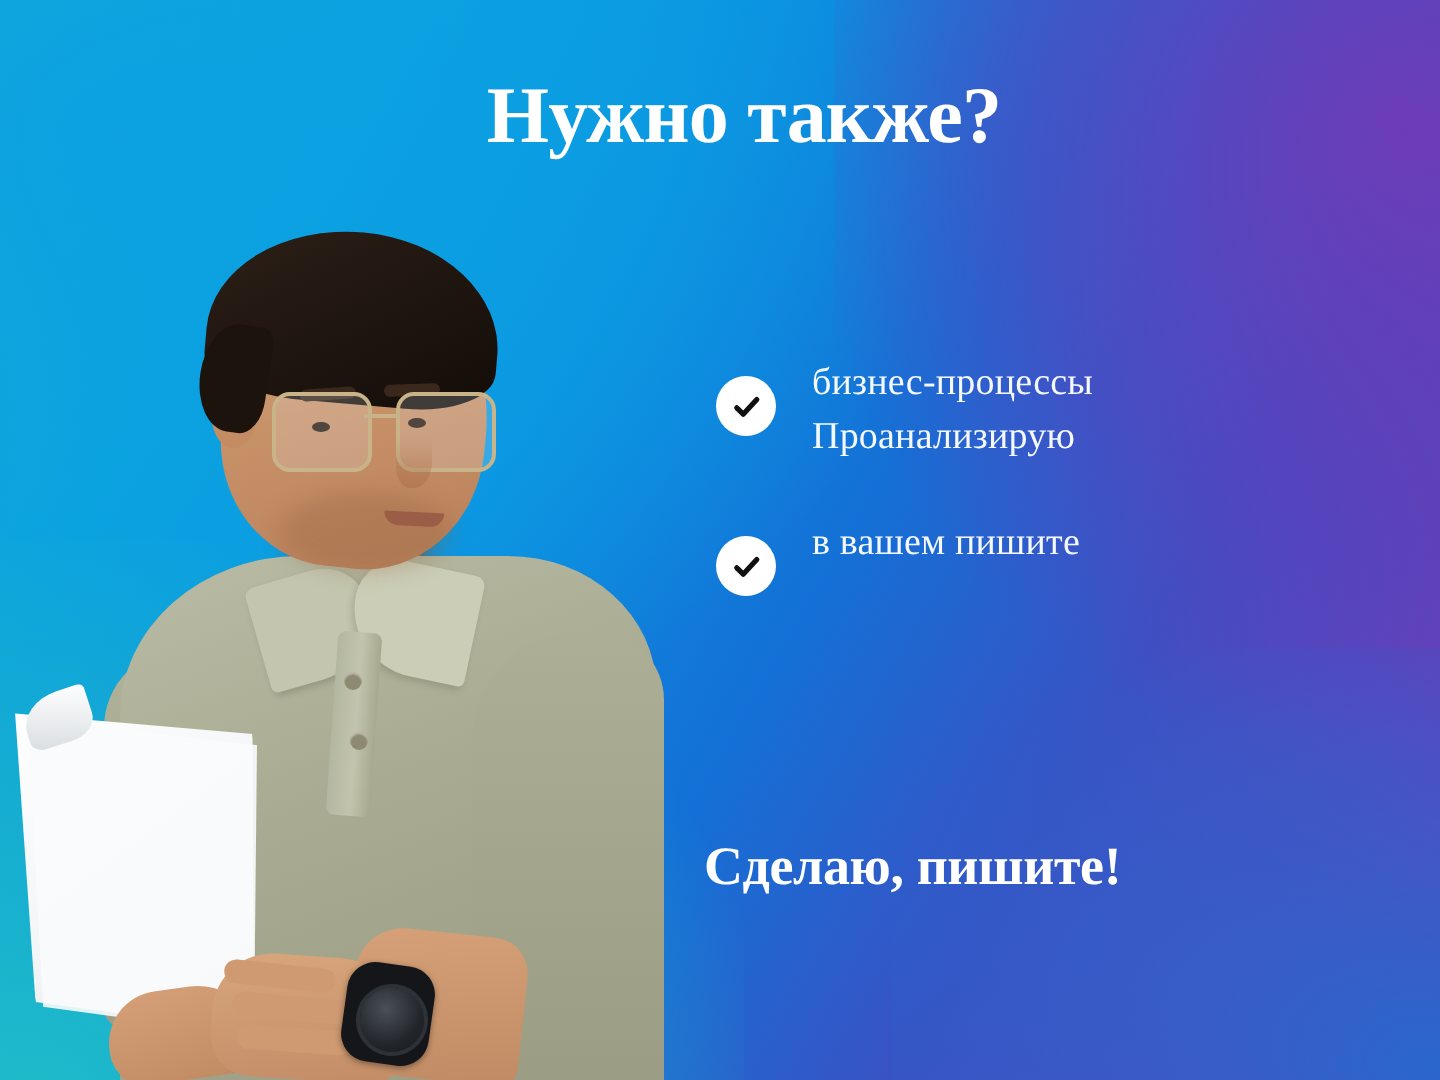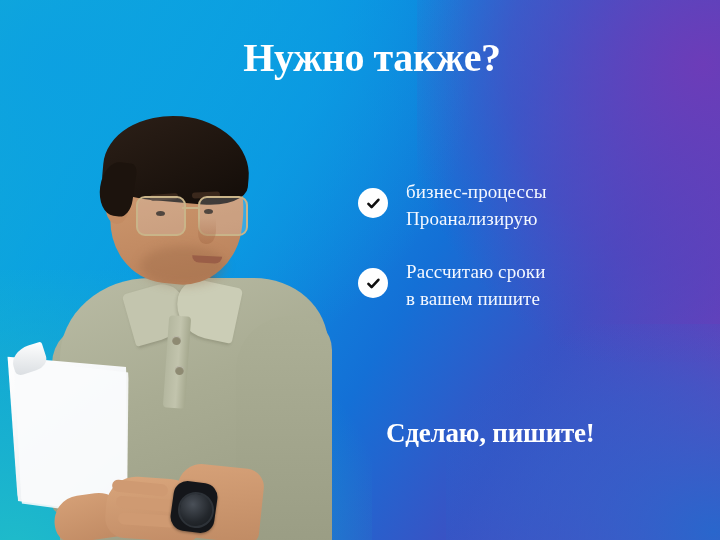--- a/index.html
+++ b/index.html
@@ -117,21 +117,20 @@
   
   .cta {
     position: absolute;
     left: 352px;
     top: 418px;
     color: #ffffff;
     font-size: 27px;
     font-weight: bold;
     letter-spacing: -0.2px;
     white-space: nowrap;
-    margin-left: 34px;
   }
 
   
   .person {
     position: absolute;
     left: 0;
     bottom: 0;
     width: 330px;
     height: 430px;
   }
@@ -484,21 +483,20 @@
       </span>
     </div>
 
     <div class="bullet-row">
       <span class="check-badge">
         <svg width="17" height="17" viewBox="0 0 17 17" aria-hidden="true">
           <path d="M3.4 8.9 L6.6 12.1 L13.4 4.8" fill="none" stroke="#101010" stroke-width="2.6" stroke-linecap="round" stroke-linejoin="round"></path>
         </svg>
       </span>
       <span class="bullet-text">
-        <span class="ln">Рассчитаю сроки</span>
         <span class="ln">в вашем пишите</span>
       </span>
     </div>
 
   </div>
 
   <div class="cta">Сделаю, пишите!</div>
 
 
 </div>

